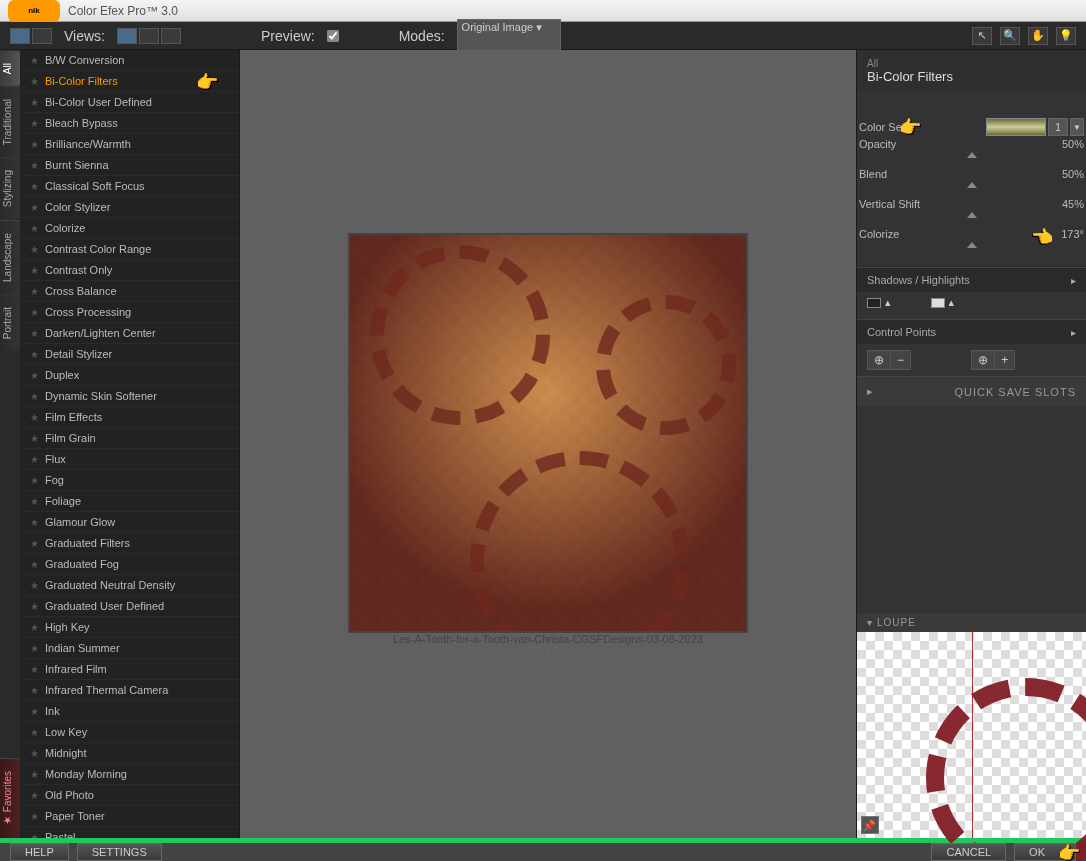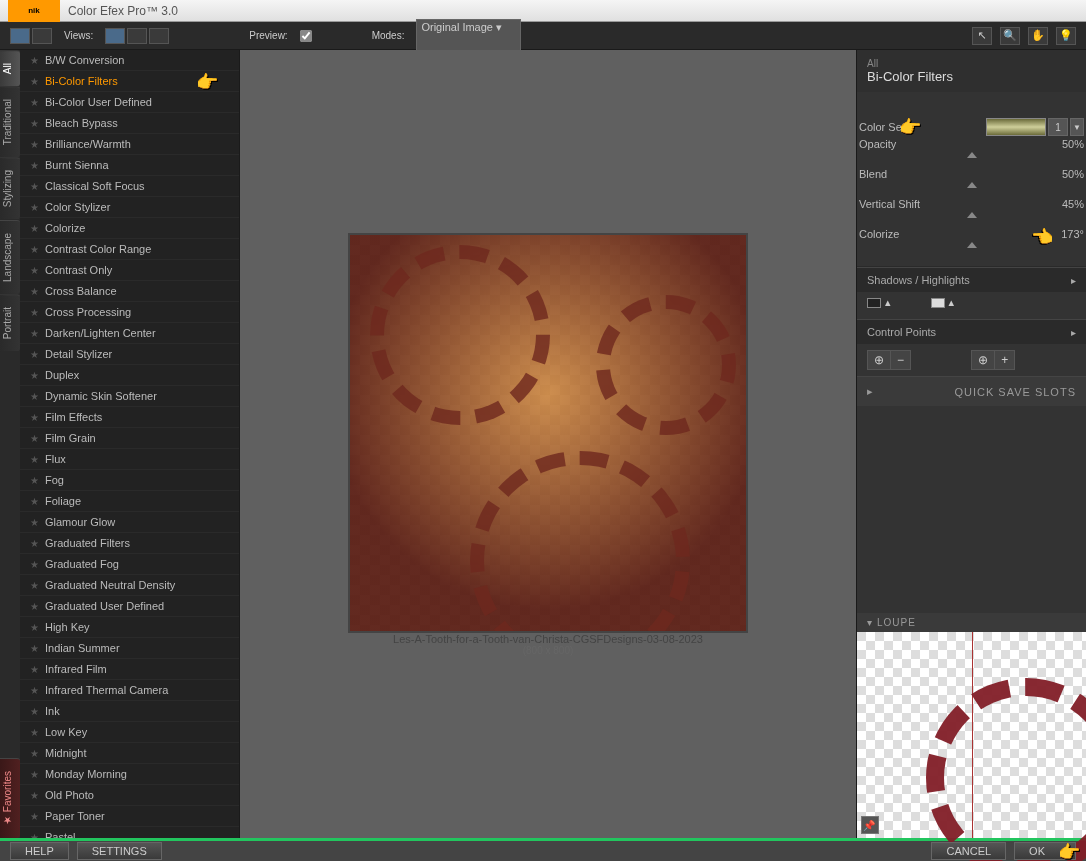--- a/index.html
+++ b/index.html
@@ -1,24 +1,24 @@
 <!DOCTYPE html>
 <html><head>
 <meta charset="utf-8">
 <style>
 * { margin:0; padding:0; box-sizing:border-box; font-family:Arial, sans-serif; }
 body { background:#3a3a3a; color:#ccc; font-size:11px; width:1086px; height:861px; overflow:hidden; position:relative; }
 .titlebar { height:22px; background:linear-gradient(#f5f5f5,#e0e0e0); display:flex; align-items:center; padding:0 8px; border-bottom:1px solid #999; }
-.logo { width:52px; height:22px; background:#f90; margin-right:8px; display:flex; align-items:center; justify-content:center; font-size:8px; color:#000; font-weight:bold; }
+.logo { width:52px; height:22px; background:#f90; margin-right:8px; display:flex; align-items:center; justify-content:center; font-size:8px; color:#000; font-weight:bold;border-radius:6px; }
 .titlebar-title { color:#555; font-size:12px; }
 .toolbar { height:28px; background:#2a2a2a; display:flex; align-items:center; padding:0 10px; gap:8px; border-bottom:1px solid #1a1a1a; }
 .tb-group { display:flex; gap:2px; align-items:center; }
 .tb-btn { width:20px; height:16px; background:#3a3a3a; border:1px solid #555; }
 .tb-btn.lit { background:#4a6a8a; }
-.tb-label { color:#ccc; font-size:10px; margin:0 4px;text-align:center; }
+.tb-label { color:#ccc; font-size:14px; margin:0 4px;text-align:center; }
 .tb-check { width:12px; height:12px; accent-color:#888; }
 .tb-select { background:#555; color:#ccc; border:1px solid #666; font-size:11px; padding:1px 18px 17px 4px; }
 .tb-spacer { flex:1; }
 .tb-icon { width:20px; height:18px; background:#3a3a3a; border:1px solid #555; display:flex; align-items:center; justify-content:center; font-size:11px; }
 .main { display:flex; height:788px; }
 .vtabs { width:20px; background:#2a2a2a; display:flex; flex-direction:column; }
 .vtab { writing-mode:vertical-rl; transform:rotate(180deg); padding:12px 2px; font-size:10px; color:#aaa; background:linear-gradient(to right,#333,#2a2a2a); border-bottom:1px solid #444; cursor:pointer; text-align:center; border-radius:3px 0 0 3px; }
 .vtab.active { background:linear-gradient(to right,#555,#3a3a3a); color:#fff; }
 .vtab.fav { margin-top:auto; background:linear-gradient(to right,#502020,#3a1818); color:#e88; }
 .filter-list { width:220px; background:#222; overflow-y:auto; border-right:1px solid #1a1a1a; position:relative; }
@@ -56,21 +56,21 @@
 .cp-row { display:flex; gap:60px; padding:6px 10px; }
 .cp-btn { display:flex; border:1px solid #555; background:#444; }
 .cp-btn span { padding:2px 6px; font-size:12px; }
 .cp-btn .pm { border-left:1px solid #555; }
 .quick-save { background:#3a3a3a; padding:8px 10px; color:#999; letter-spacing:1px; }
 .loupe-head { background:#3a3a3a; padding:4px 10px; color:#999; font-size:10px; letter-spacing:1px; display:flex; align-items:center; gap:4px; }
 .loupe-body { flex:1; background:repeating-conic-gradient(#fff 0 25%,#ddd 0 50%) 0 0/18px 18px; margin:0; position:relative; min-height:170px; }
 .loupe-gear { position:absolute; right:-40px; bottom:-40px; width:200px; height:200px; border-radius:50%; border:18px dashed rgba(130,30,40,0.95); }
 .loupe-vline { position:absolute; left:50%; top:0; bottom:0; width:1px; background:#a33; }
 .loupe-pin { position:absolute; left:4px; bottom:4px; width:18px; height:18px; background:#555; border:1px solid #777; display:flex; align-items:center; justify-content:center; font-size:10px; }
-.footer { height:23px; background:#444; display:flex; align-items:center; padding:0 10px; gap:8px; border-top:3px solid #22c55e; }
+.footer { height:23px; background:#444; display:flex; align-items:center; padding:0 10px; gap:8px; border-top:5px solid #22c55e; }
 .ft-btn { background:linear-gradient(#555,#3a3a3a); border:1px solid #666; color:#ccc; padding:2px 14px; font-size:11px; cursor:pointer; }
 .ft-spacer { flex:1; }
 .pointer-hand { position:absolute; font-size:18px; transform:scaleX(-1); pointer-events:none; z-index:5; filter:drop-shadow(1px 1px 0 #000); }
 .pointer-hand.right { transform:none; }
 </style>
 </head>
 <body>
 
 <div class="titlebar">
   <div class="logo">nik</div>

